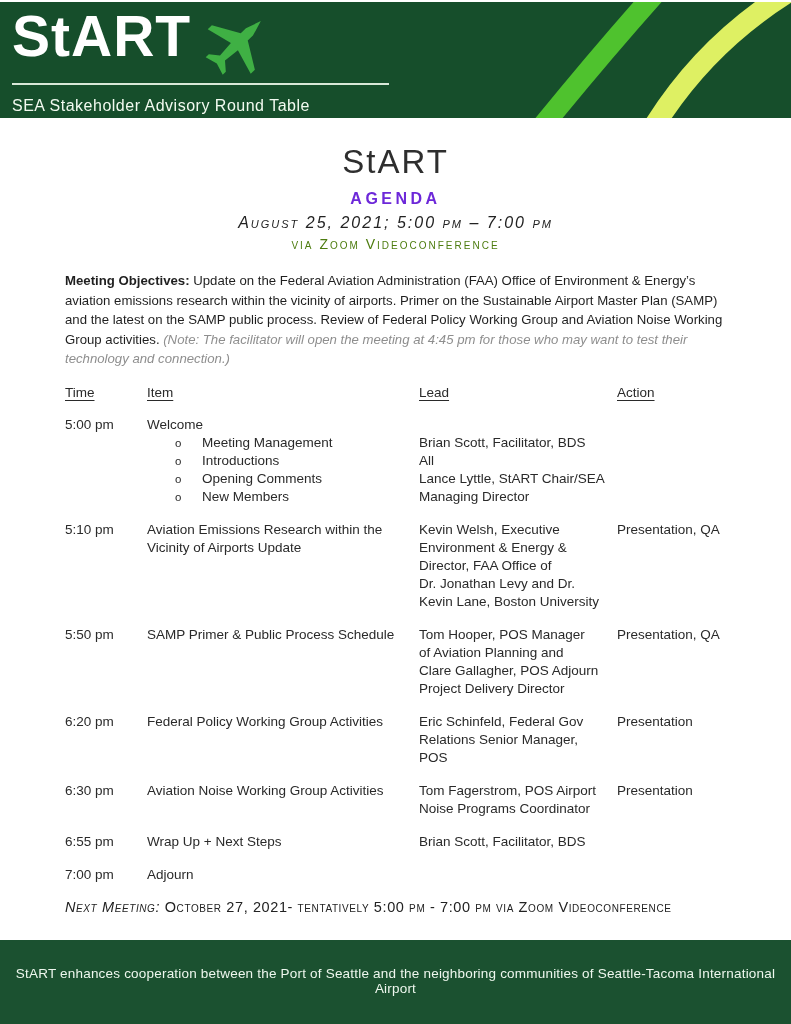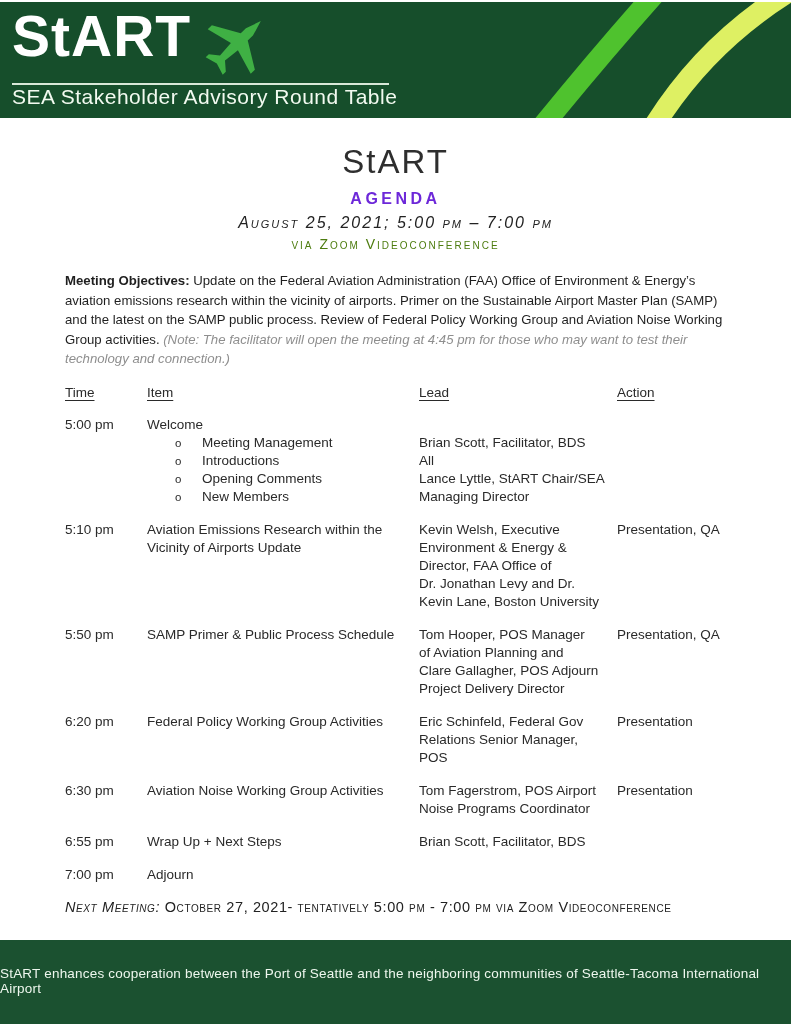--- a/index.html
+++ b/index.html
@@ -15,21 +15,21 @@
   }
   .curves{position:absolute;top:0;left:0;width:791px;height:118px;}
   .logo-wrap{position:relative;z-index:2;padding:6px 0 0 12px;}
   .logo-row{display:flex;align-items:flex-start;}
   .logo-text{
     font-size:57px;font-weight:700;color:#ffffff;line-height:1.0;letter-spacing:1px;
   }
   .plane{width:72px;height:72px;margin-left:10px;margin-top:0px;}
   .logo-underline{width:377px;height:2px;background:#e4f0e2;opacity:.95;margin:3px 0 0 0;}
   .banner-subtitle{
-    margin-top:0;font-size:21px;color:#f2faf0;letter-spacing:.5px;font-weight:400;
+    margin-top:12px;font-size:16px;color:#f2faf0;letter-spacing:.5px;font-weight:400;
   }
   
   .title-block{text-align:center;margin-top:26px;}
   .doc-title{font-size:33px;font-weight:400;color:#2e2e2e;letter-spacing:2px;line-height:36px;}
   .agenda-label{margin-top:9px;font-size:16px;font-weight:700;letter-spacing:3.5px;color:#6d28d9;line-height:20px;}
   .datetime-line{margin-top:3px;font-size:16px;font-variant:small-caps;letter-spacing:2px;color:#222;line-height:22px;font-style:italic;}
   .venue-line{font-size:14px;font-variant:small-caps;letter-spacing:2px;color:#4d7c0f;line-height:20px;}
   
   .content{padding:0 50px 0 65px;}
   .objectives{margin-top:17px;font-size:13.2px;line-height:19.5px;color:#1f1f1f;}
@@ -47,21 +47,21 @@
   .sub{display:flex;}
   .sub .marker{margin-left:28px;width:27px;font-size:11.5px;flex:0 0 auto;}
   
   .next-meeting{
     margin-top:6px;font-size:14.5px;font-variant:small-caps;letter-spacing:.6px;color:#222;
   }
   .next-meeting .nm-label{font-style:italic;}
   
   .footer{
     position:absolute;left:0;right:0;bottom:0;height:84px;background:#1b5130;
-    color:#eef7ee;font-size:13.5px;text-align:left;padding-top:26px;box-sizing:border-box;
+    color:#eef7ee;font-size:13.5px;text-align:center;padding-top:26px;box-sizing:border-box;
     letter-spacing:.2px;
   }
 </style>
 </head>
 <body>
 
 <header class="banner">
   <svg class="curves" viewBox="0 0 791 118" preserveAspectRatio="none" aria-hidden="true">
     <path d="M 536,132 Q 601,52 660,-14" stroke="#4fc22e" stroke-width="21" fill="none" stroke-linecap="butt"></path>
     <path d="M 648,134 Q 702,42 795,-14" stroke="#def063" stroke-width="21" fill="none" stroke-linecap="butt"></path>

